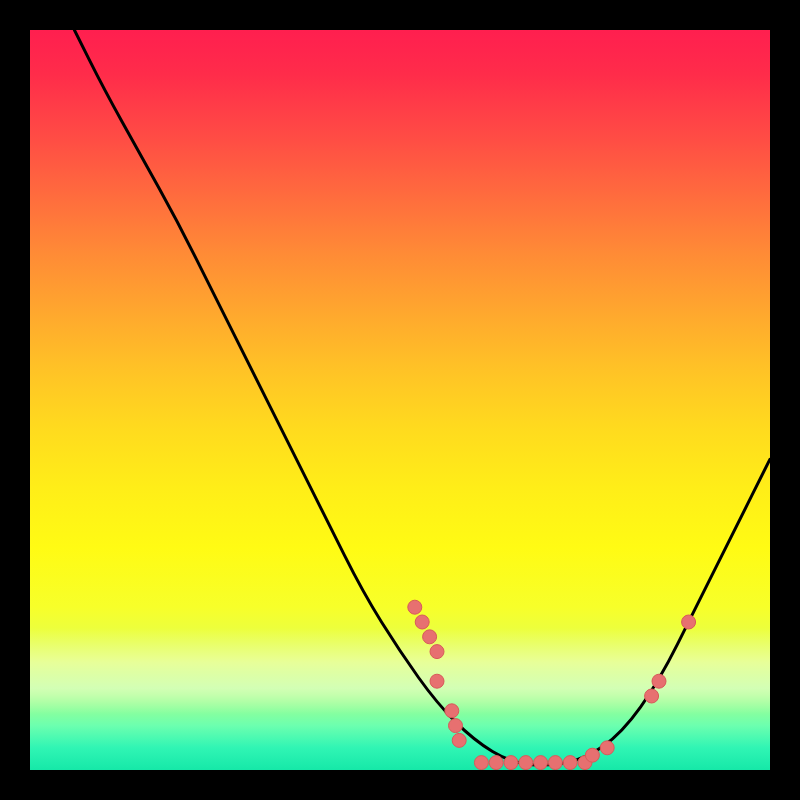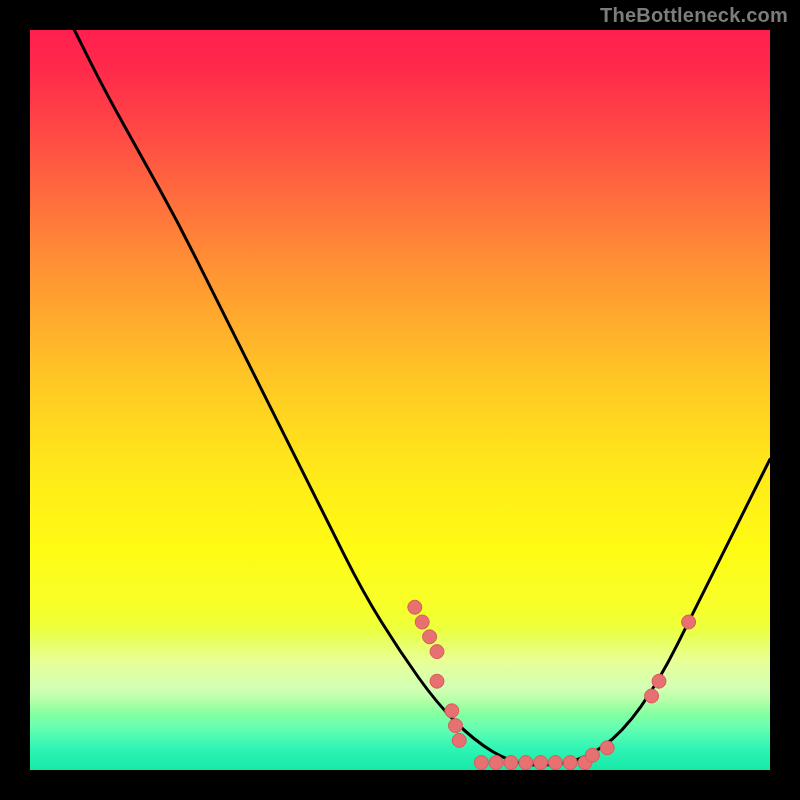--- a/index.html
+++ b/index.html
@@ -71,21 +71,20 @@
   }
   svg.curve {
     position: absolute;
     inset: 0;
   }
 </style>
 </head>
 <body>
 
 <div class="frame">
-  <div class="attrib">TheBottleneck.com</div>
 
   <div class="plot">
     <div class="gradient"></div>
     <div class="pale-band"></div>
 
     <svg class="curve" viewBox="0 0 740 740" preserveAspectRatio="none">
       <path id="curve-path" fill="none" stroke-width="3" stroke-linecap="round" d="M 44.4 0.0 Q 44.4 0.0 59.2 29.6 Q 74.0 59.2 92.5 92.5 Q 111.0 125.8 129.5 159.1 Q 148.0 192.4 166.5 229.4 Q 185.0 266.4 203.5 303.4 Q 222.0 340.4 240.5 377.4 Q 259.0 414.4 277.5 451.4 Q 296.0 488.4 314.5 525.4 Q 333.0 562.4 351.5 592.0 Q 370.0 621.6 388.5 647.5 Q 407.0 673.4 425.5 691.9 Q 444.0 710.4 462.5 721.5 Q 481.0 732.6 499.5 734.5 Q 518.0 736.3 536.5 732.6 Q 555.0 728.9 573.5 716.0 Q 592.0 703.0 610.5 677.1 Q 629.0 651.2 647.5 614.2 Q 666.0 577.2 684.5 540.2 Q 703.0 503.2 721.5 466.2 T 740.0 429.2 " stroke="#000000"></path>
       <g id="markers">
           <circle cx="384.8" cy="577.2" r="7" fill="#e77070" stroke="#d85a5a" stroke-width="1"></circle>
           <circle cx="392.2" cy="592.0" r="7" fill="#e77070" stroke="#d85a5a" stroke-width="1"></circle>

